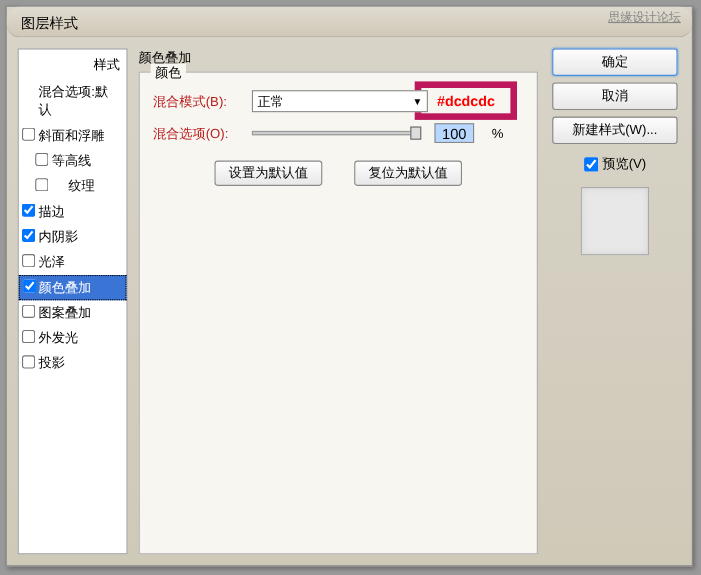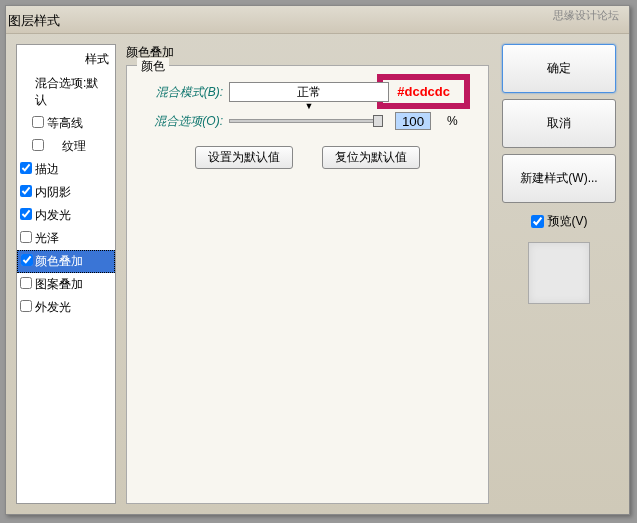--- a/index.html
+++ b/index.html
@@ -16,32 +16,34 @@
       height: 510px;
       margin: 5px;
       background: linear-gradient(to bottom, #d8d4c8 0%, #cfc9b8 100%);
       border: 1px solid #888;
       box-shadow: 2px 2px 4px rgba(0,0,0,0.3);
       position: relative;
     }
     .titlebar {
       height: 28px;
       background: linear-gradient(to bottom, #e0dcd0 0%, #d0c8b8 100%);
-      padding: 6px 2px;
+      padding: 6px 13px;
       font-size: 13px;
       color: #000;
       border-bottom: 1px solid #b8b0a0;
+      border-radius: 12px;
     }
     .watermark {
       position: absolute;
       top: 2px;
       right: 10px;
       font-size: 11px;
       color: #888;
       text-align: right;
+      text-decoration: underline;
     }
     .body-area {
       display: flex;
       padding: 10px;
       gap: 10px;
       height: calc(100% - 28px);
     }
     .sidebar {
       width: 100px;
       background: #fff;
@@ -114,36 +116,33 @@
       background: #f8f6f0;
     }
     .form-row {
       display: flex;
       align-items: center;
       margin-bottom: 10px;
       margin-top: 8px;
     }
     .form-label {
       width: 90px;
-      text-align: right;
       padding-right: 6px;
-      color: #0f766e;
-      font-style: italic;
+      color: #b91c1c;
     }
     .dropdown {
       width: 160px;
       height: 20px;
       border: 1px solid #888;
       background: #fff;
       padding: 1px 4px;
       position: relative;
       display: flex;
       align-items: center;
       justify-content: space-between;
-      flex-direction: column;
     }
     .dropdown-arrow {
       font-size: 9px;
     }
     .color-swatch {
       width: 40px;
       height: 20px;
       background: #dcdcdc;
       border: 1px solid #888;
       margin-left: 6px;
@@ -190,21 +189,21 @@
     }
     .right-panel {
       width: 120px;
       display: flex;
       flex-direction: column;
       gap: 6px;
       align-items: center;
     }
     .btn-main {
       width: 114px;
-      padding: 15px 0;
+      padding: 3px 0;
       text-align: center;
       background: linear-gradient(to bottom, #fdfdfd, #e8e8e8);
       border: 1px solid #888;
       border-radius: 3px;
       font-size: 12px;
       cursor: default;
     }
     .btn-main.primary {
       border: 1px solid #4a90e2;
       box-shadow: 0 0 2px #4a90e2;
@@ -234,55 +233,59 @@
       <span>思缘设计论坛</span>
     </div>
   </div>
   <div class="body-area">
 
     <div class="sidebar">
       <div class="sidebar-header">样式</div>
       <div class="sidebar-item">
         <span>混合选项:默认</span>
       </div>
+      <div class="sidebar-item">
+        <input type="checkbox" style="">
+        <span>斜面和浮雕</span>
+      </div>
       <div class="sidebar-item" style="padding-left:30px">
         <input type="checkbox" style="left: 15px;">
         <span>等高线</span>
       </div>
       <div class="sidebar-item" style="padding-left:45px">
         <input type="checkbox" style="left: 15px;">
         <span>纹理</span>
       </div>
       <div class="sidebar-item">
         <input type="checkbox" checked="" style="">
         <span>描边</span>
       </div>
       <div class="sidebar-item">
         <input type="checkbox" checked="" style="">
         <span>内阴影</span>
       </div>
       <div class="sidebar-item">
-        <input type="checkbox" checked="" style="">
-        <span>内发光</span>
-      </div>
-      <div class="sidebar-item">
         <input type="checkbox" style="">
         <span>光泽</span>
       </div>
       <div class="sidebar-item selected">
         <input type="checkbox" checked="" style="">
         <span>颜色叠加</span>
       </div>
       <div class="sidebar-item">
         <input type="checkbox" style="">
         <span>图案叠加</span>
       </div>
       <div class="sidebar-item">
         <input type="checkbox" style="">
         <span>外发光</span>
+      </div>
+      <div class="sidebar-item">
+        <input type="checkbox" style="">
+        <span>投影</span>
       </div>
     </div>
 
     <div class="main-panel">
       <div class="panel-title">颜色叠加</div>
       <div class="fieldset">
         <div class="fieldset-legend">颜色</div>
         <div class="color-annotation">#dcdcdc</div>
 
         <div class="form-row">

